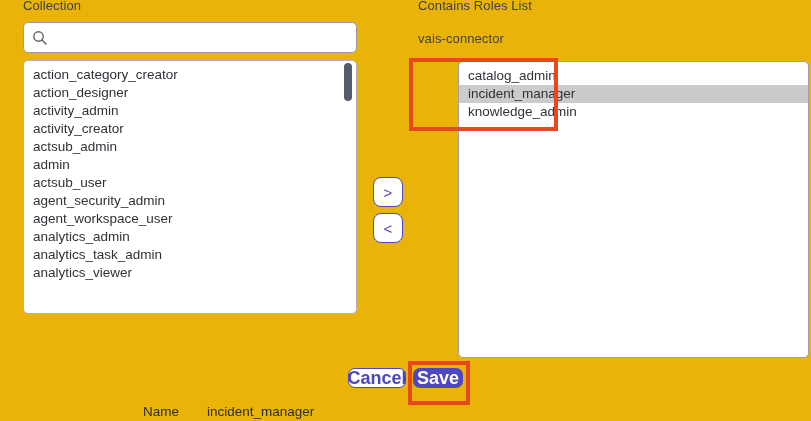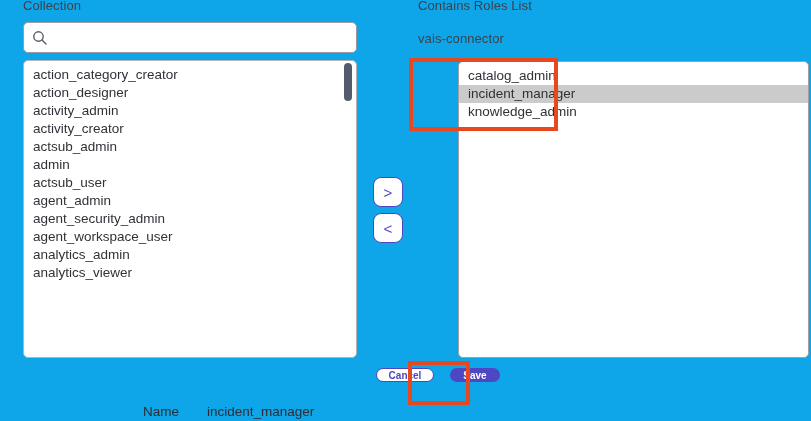--- a/index.html
+++ b/index.html
@@ -1,56 +1,56 @@
 <!DOCTYPE html>
 <html><head>
 <meta charset="utf-8">
 <style>
   * { margin:0; padding:0; box-sizing:border-box; }
   html,body { width:811px; height:421px; background:#ffffff;
     font-family:"Liberation Sans", sans-serif; }
-  .stage { position:relative; width:811px; height:421px; background:#0ea5e9; overflow:hidden;padding-left:8px; }
+  .stage { position:relative; width:811px; height:421px; background:#eab308; overflow:hidden;padding-left:8px; }
 
   .panel-label { position:absolute; font-size:13px; color:#3e4147; letter-spacing:.1px; }
 
   
   .search-box { position:absolute; left:23px; top:22px; width:334px; height:31px;
     border:1px solid #989ba1; border-radius:5px; background:#fff;
     display:flex; align-items:center; padding:0 8px; }
   .search-box svg { flex:0 0 auto; }
   .search-input { border:none; outline:none; flex:1; height:100%; font-size:13px;
     font-family:"Liberation Sans", sans-serif; color:#2f3237; background:transparent; margin-left:6px; }
 
   
   .listbox { position:absolute; background:#fff; border:1px solid #b2b3b8;
     border-radius:5px; overflow:hidden; padding-top:5px; }
-  .listbox.left { left:23px; top:60px; width:334px; height:298px; }
+  .listbox.left { left:23px; top:60px; width:334px; height:254px; }
   .listbox.right { left:417px; top:61px; width:351px; height:297px; border-color:#9ea0a6;margin-left:41px; }
   .list-item { height:18px; line-height:18px; font-size:13.5px; color:#2f3237;
     padding-left:9px; white-space:nowrap; }
   .list-item.selected { background:#cbcbcb; }
 
   
   .scroll-thumb { position:absolute; right:4px; top:3px; width:8px; height:38px;
     background:#565a6e; border-radius:4px; }
 
   
   .arrow-btn { position:absolute; left:373px; width:30px; height:30px; background:#fff;
     border:1.5px solid #4c46c0; border-radius:8px; color:#4c46c0; font-size:15px;
     display:flex; align-items:center; justify-content:center; cursor:pointer;
     font-family:"Liberation Sans", sans-serif; }
   .arrow-btn.add { top:177px; }
   .arrow-btn.remove { top:213px; }
 
   
-  .btn { position:absolute; top:368px; height:14px; border-radius:7px; font-size:10px;
+  .btn { position:absolute; top:368px; height:20px; border-radius:7px; font-size:18px;
     font-weight:bold; display:flex; align-items:center; justify-content:center;
-    cursor:pointer; font-family:"Liberation Sans", sans-serif;margin-left:28px; }
+    cursor:pointer; font-family:"Liberation Sans", sans-serif; }
   .btn.cancel { left:348px; width:58px; background:#fff; border:1.5px solid #4c46c0; color:#4c46c0; }
-  .btn.save { left:422px; width:50px; background:#4d47c3; border:none; color:#fff; }
+  .btn.save { left:413px; width:50px; background:#4d47c3; border:none; color:#fff; }
 
   
   .annotation { position:absolute; border:4px solid #e8481e; background:transparent;
     pointer-events:none; z-index:5; }
   .annotation.roles { left:409px; top:58px; width:149px; height:73px; }
   .annotation.save { left:408px; top:361px; width:62px; height:44px; }
 
   
   .name-row { position:absolute; left:143px; top:404px; display:flex; gap:28px;
     font-size:13.5px; color:#2b2e33; }
@@ -71,24 +71,24 @@
   </div>
 
   <div class="listbox left">
       <div class="list-item">action_category_creator</div>
       <div class="list-item">action_designer</div>
       <div class="list-item">activity_admin</div>
       <div class="list-item">activity_creator</div>
       <div class="list-item">actsub_admin</div>
       <div class="list-item">admin</div>
       <div class="list-item">actsub_user</div>
-      <div class="list-item">agent_admin</div>
       <div class="list-item">agent_security_admin</div>
       <div class="list-item">agent_workspace_user</div>
       <div class="list-item">analytics_admin</div>
+      <div class="list-item">analytics_task_admin</div>
       <div class="list-item">analytics_viewer</div>
     </div>
   <div class="scroll-thumb" style="left:344px; top:63px;"></div>
 
   <div class="arrow-btn add">
     <span>&gt;</span>
   </div>
   <div class="arrow-btn remove">
     <span>&lt;</span>
   </div>

